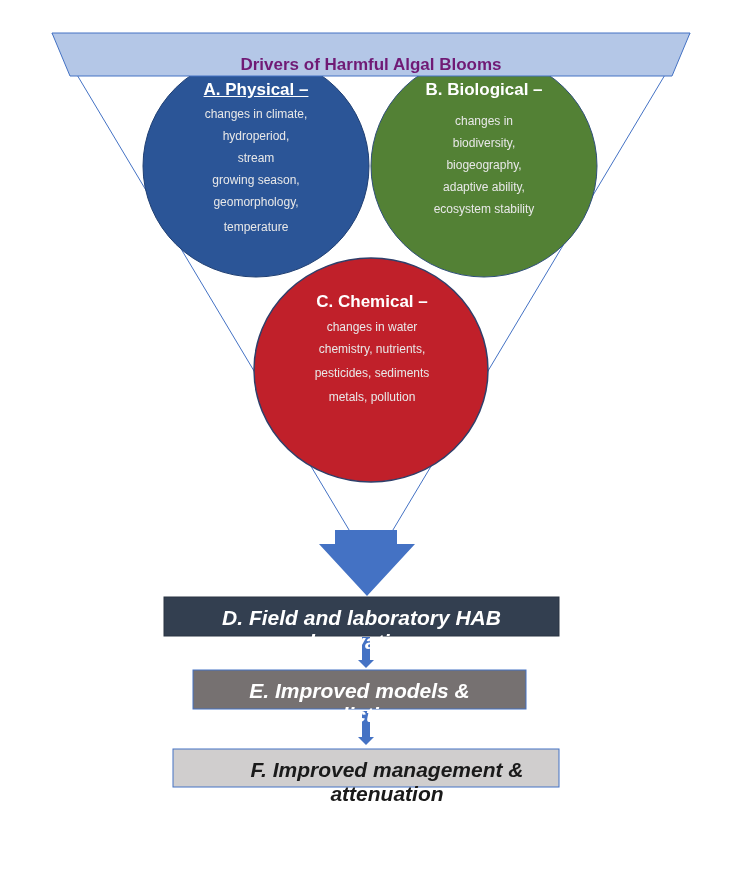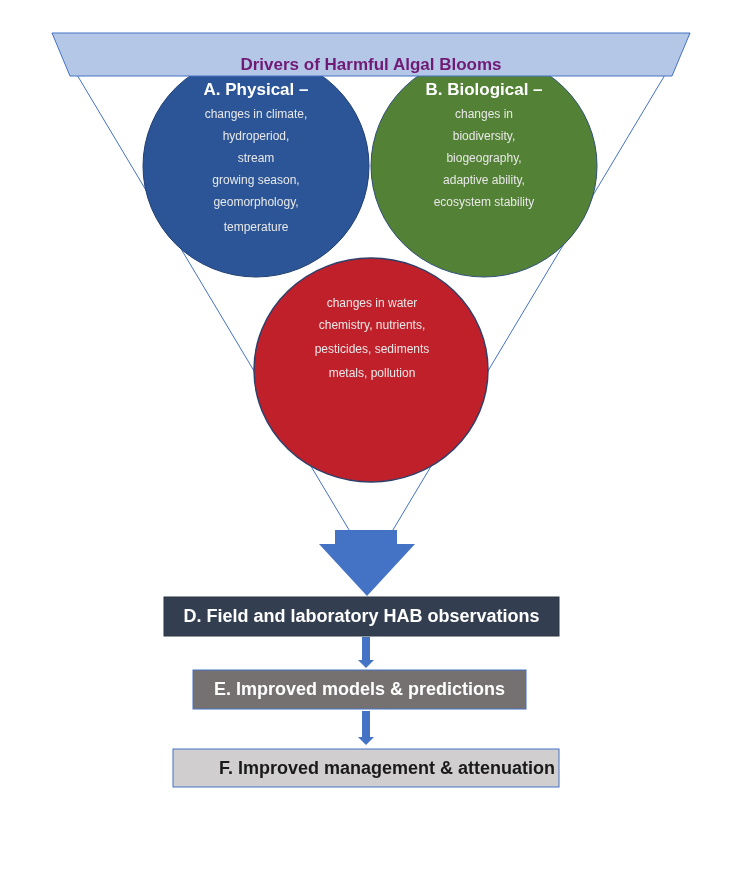--- a/index.html
+++ b/index.html
@@ -1,21 +1,21 @@
 <!DOCTYPE html>
 <html><head>
 <meta charset="utf-8">
 <style>
   html, body { margin: 0; padding: 0; background: #ffffff; }
   body { width: 742px; height: 872px; position: relative; overflow: hidden; font-family: "Liberation Sans", "DejaVu Sans", sans-serif; }
   svg { position: absolute; left: 0; top: 0; }
   .lbl { position: absolute; text-align: center; box-sizing: border-box; }
   .circle-title { font-weight: bold; font-size: 17px; color: #ffffff; }
   .circle-body { font-size: 12px; color: #e8e8e8; line-height: 22px; }
-  .box-text { font-weight: bold; font-size: 18px; }
+  .box-text { font-weight: bold; font-size: 21px; font-style: italic; }
 </style>
 </head>
 <body>
 
 <svg width="742" height="872">
 
   <line x1="52" y1="33" x2="370" y2="565" stroke="#4472C4" stroke-width="1"></line>
   <line x1="690" y1="33" x2="372" y2="565" stroke="#4472C4" stroke-width="1"></line>
 
   <ellipse cx="256" cy="166" rx="113" ry="111" fill="#2B5597" stroke="#1f3f73" stroke-width="1"></ellipse>
@@ -33,39 +33,40 @@
   <rect x="193" y="670" width="333" height="39" fill="#767171" stroke="#4472C4" stroke-width="1"></rect>
 
   <polygon points="362,711 370,711 370,737 374,737 366,745 358,737 362,737" fill="#4472C4"></polygon>
 
   <rect x="173" y="749" width="386" height="38" fill="#D0CECE" stroke="#4472C4" stroke-width="1"></rect>
 </svg>
 
 <div class="lbl" style="left:52px; top:42px; width:638px; font-weight:bold; font-size:17px; color:#701a75;margin-top:13px;">Drivers of Harmful Algal Blooms</div>
 
 <div class="lbl" style="left:150px; top:80px; width:212px;">
-  <div class="circle-title" style="margin-bottom:3px;">A. Physical –</div>
+  <div class="circle-title" style="margin-bottom:3px;text-decoration:underline;">A. Physical –</div>
   <div class="circle-body">changes in climate,</div>
   <div class="circle-body">hydroperiod,</div>
   <div class="circle-body">stream</div>
   <div class="circle-body">growing season,</div>
   <div class="circle-body">geomorphology,</div>
   <div class="circle-body" style="margin-top:3px;">temperature</div>
 </div>
 
 <div class="lbl" style="left:378px; top:80px; width:212px;">
-  <div class="circle-title" style="margin-bottom:3px;">B. Biological –</div>
+  <div class="circle-title" style="margin-bottom:10px;">B. Biological –</div>
   <div class="circle-body">changes in</div>
   <div class="circle-body">biodiversity,</div>
   <div class="circle-body">biogeography,</div>
   <div class="circle-body">adaptive ability,</div>
   <div class="circle-body">ecosystem stability</div>
 </div>
 
 <div class="lbl" style="left:262px; top:292px; width:220px;">
+  <div class="circle-title" style="margin-bottom:4px;">C. Chemical –</div>
   <div class="circle-body">changes in water</div>
   <div class="circle-body">chemistry, nutrients,</div>
   <div class="circle-body" style="margin-top:2px;">pesticides, sediments</div>
   <div class="circle-body" style="margin-top:2px;">metals, pollution</div>
 </div>
 
 <div class="lbl box-text" style="left:164px; top:606px; width:395px; color:#ffffff;">D. Field and laboratory HAB observations</div>
 <div class="lbl box-text" style="left:193px; top:679px; width:333px; color:#ffffff;text-align:center;">E. Improved models &amp; predictions</div>
 <div class="lbl box-text" style="left:173px; top:758px; width:386px; color:#1a1a1a;padding-left:42px;">F. Improved management &amp; attenuation</div>
 

